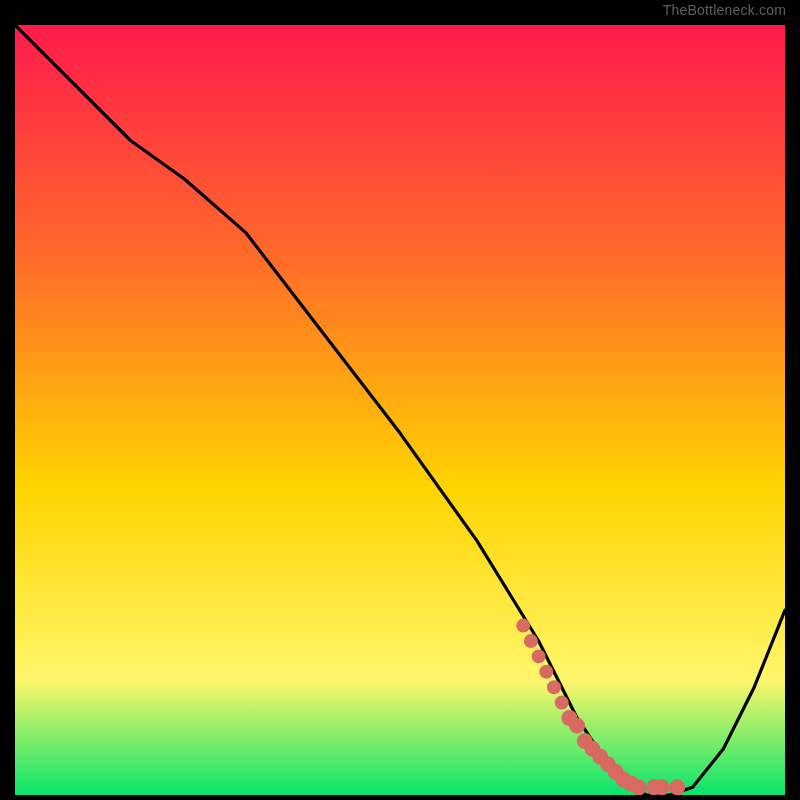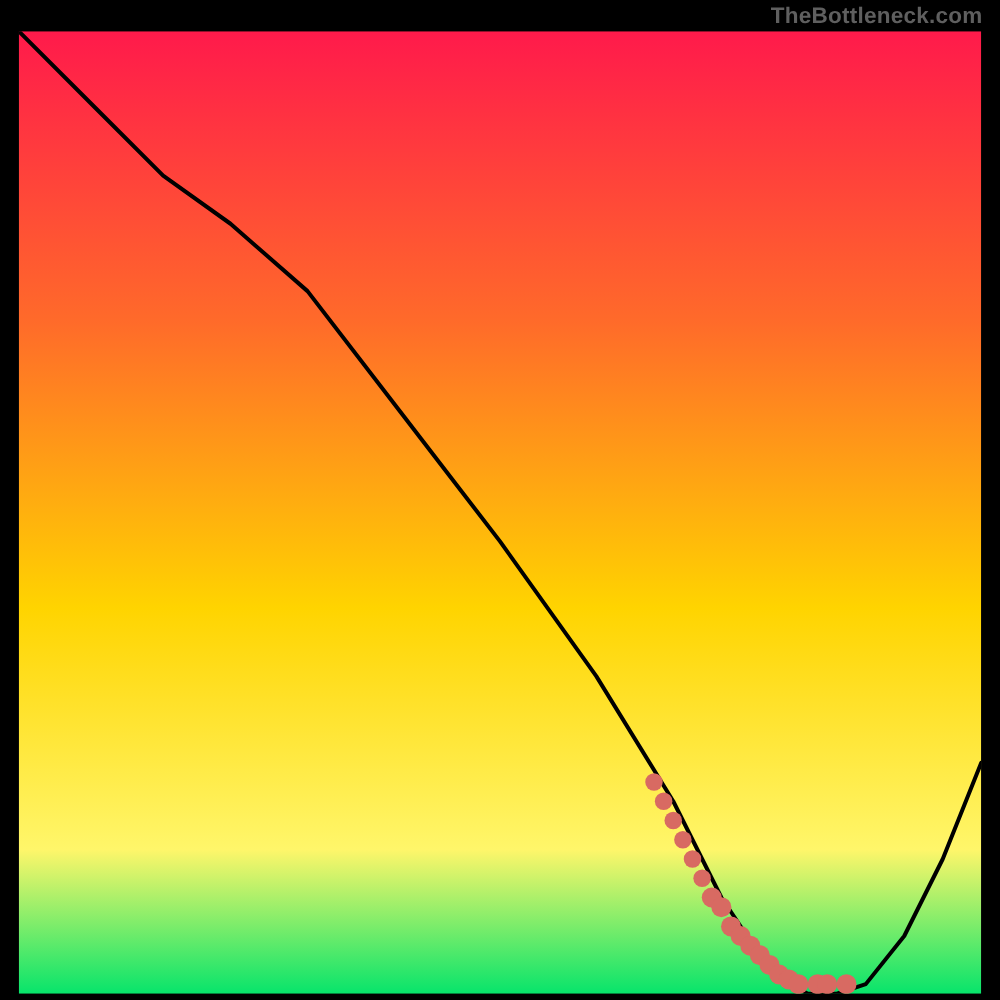--- a/index.html
+++ b/index.html
@@ -24,22 +24,22 @@
     left: 0;
     top: 0;
     width: 770px;
     height: 770px;
   }
   .watermark {
     position: absolute;
     top: 2px;
     right: 14px;
     color: #5f5f5f;
-    font-size: 18px;
-    font-weight: 700;
+    font-size: 14px;
+    font-weight: 400;
     letter-spacing: 0.2px;
     user-select: none;
   }
   svg { display: block; }
 </style>
 </head>
 <body>
 
 <div class="watermark">TheBottleneck.com</div>
 

